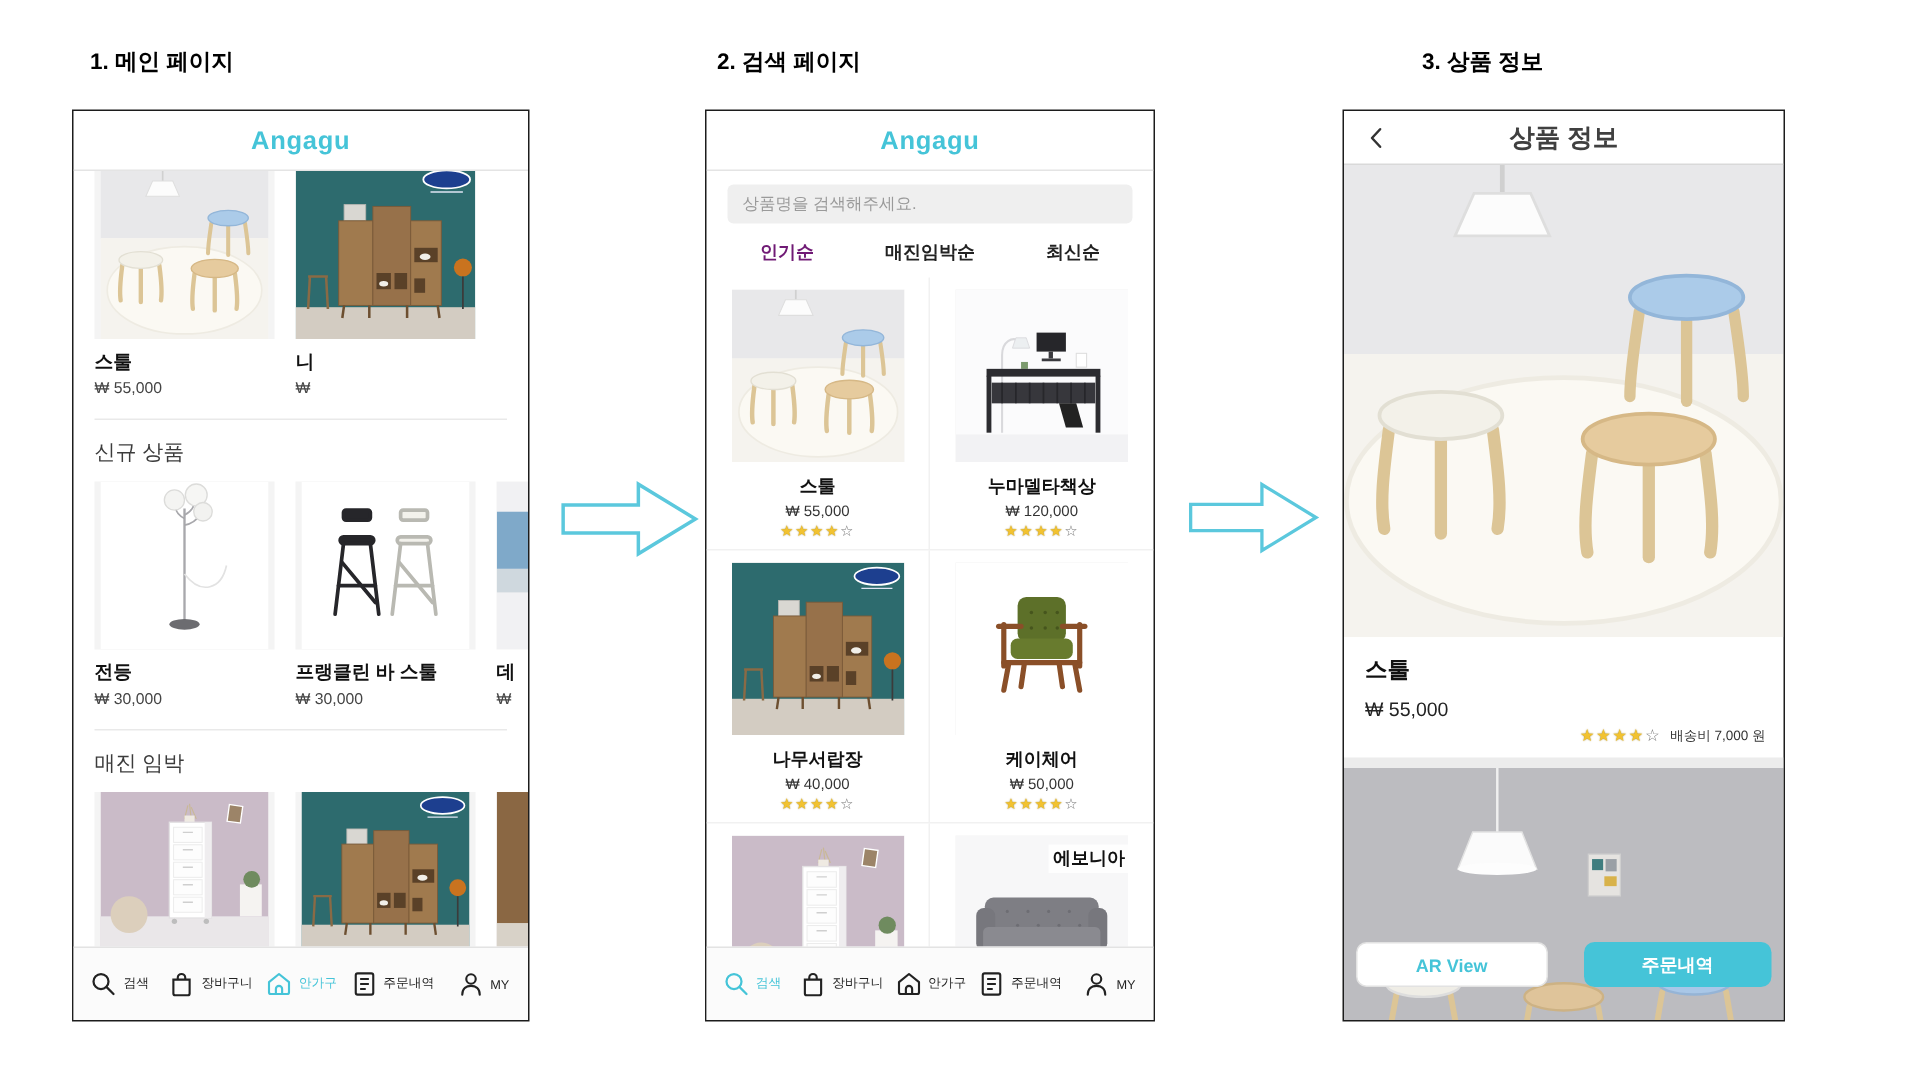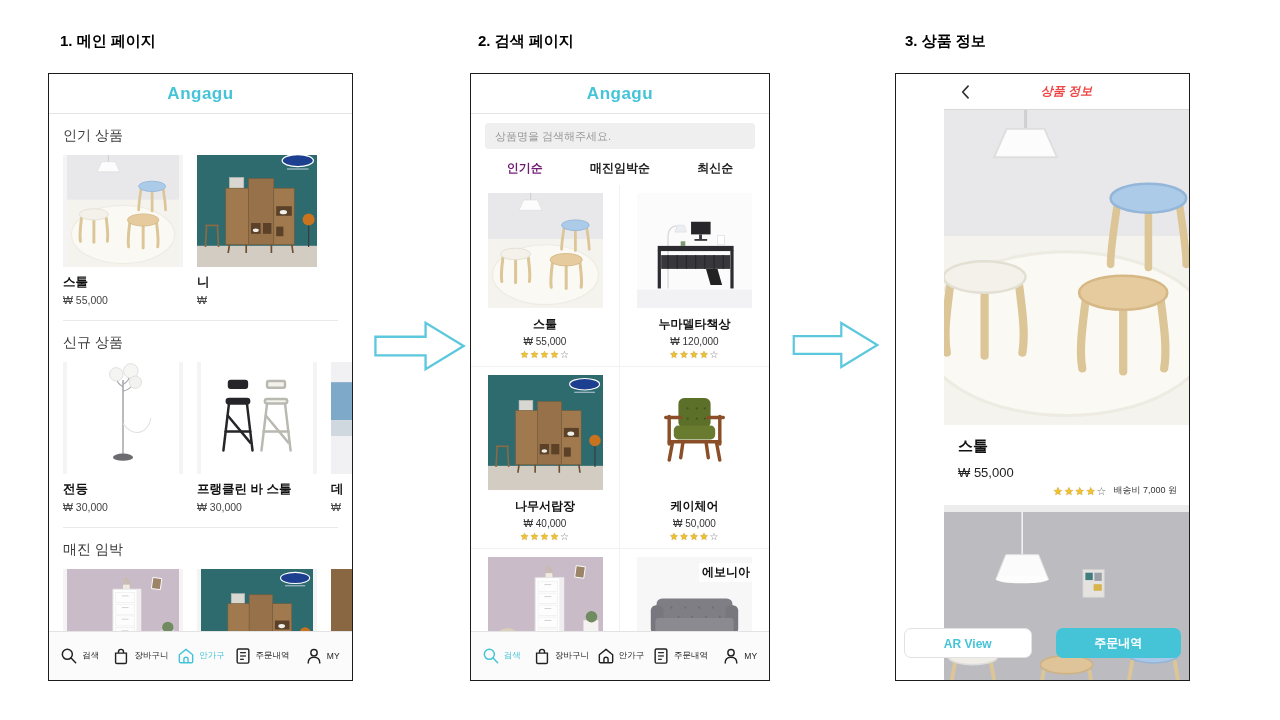--- a/index.html
+++ b/index.html
@@ -2,24 +2,24 @@
 <html><head>
 <meta charset="utf-8">
 <style>
   * { box-sizing: border-box; margin: 0; padding: 0; }
   html,body { background:#fff; }
   .canvas { position:relative; width:1280px; height:720px; background:#fff;
             font-family:"Liberation Sans", sans-serif; overflow:hidden; }
   .shot-caption { position:absolute; font-size:15px; font-weight:bold; color:#000; }
   #cap1 { left:60px;  top:32px; }
   #cap2 { left:478px; top:32px; }
-  #cap3 { left:905px; top:32px; }
+  #cap3 { left:948px; top:32px; }
 
   .phone { position:absolute; top:73px; height:608px; background:#fff;
-           border:1px solid #1c1c1c; overflow:hidden;padding-left:48px; }
+           border:1px solid #1c1c1c; overflow:hidden; }
   #phone1 { left:48px;  width:305px; }
   #phone2 { left:470px; width:300px; }
   #phone3 { left:895px; width:295px; }
 
   .flow-arrow { position:absolute; }
   #arrow1 { left:372px; top:320px; width:96px; height:52px; }
   #arrow2 { left:792px; top:320px; width:88px; height:50px; }
 
   .app-header { height:40px; display:flex; align-items:center; justify-content:center;
                 border-bottom:1px solid #e4e4e4; }
@@ -65,21 +65,21 @@
                    background:rgba(255,255,255,.85); padding:1px 3px;text-align:right; }
 
   .st { display:inline-block; line-height:1; }
   .st.f { color:#f2c230; text-shadow:0 0 1px #8d6d00; }
   .st.e { color:#777; }
 
   
   .subheader { height:36px; display:flex; align-items:center; justify-content:center;
                border-bottom:1px solid #d9d9d9; position:relative; }
   .back-btn { position:absolute; left:12px; top:8px; width:20px; height:20px; cursor:pointer; }
-  .sub-title { font-size:12px; font-weight:bold; color:#ef4444;font-style:italic; }
+  .sub-title { font-size:17px; font-weight:bold; color:#404040; }
   .hero { height:315px; overflow:hidden; }
   .pinfo { height:80px; position:relative; padding:12px 14px; }
   .pi-name { font-size:15px; font-weight:bold; color:#111; }
   .pi-price { margin-top:9px; font-size:13px; color:#222; }
   .pi-meta { position:absolute; right:12px; bottom:8px; display:flex; align-items:center; gap:6px; }
   .pi-meta .stars { font-size:11px; letter-spacing:1px; }
   .ship { font-size:9px; color:#333; }
   .band { height:7px; background:#ececec; }
   .hero2 { height:169px; overflow:hidden; }
   .cta-row { position:absolute; left:8px; right:8px; bottom:22px; display:flex; gap:24px; }
@@ -368,21 +368,20 @@
   <svg class="flow-arrow" id="arrow2">
       <use href="#i-arrow"></use>
     </svg>
 
   <section class="phone" id="phone1">
     <div class="content">
       <div class="app-header">
         <span class="app-title">Angagu</span>
       </div>
 
-      <div class="sec-title">인기 상품</div>
       <div class="cards">
         <div class="card">
           <div class="thumb">
               <svg viewBox="0 0 100 100">
                 <use href="#s-stools"></use>
               </svg>
             </div>
           <div class="p-name">스툴</div>
           <div class="p-price">₩ 55,000</div>
         </div>

